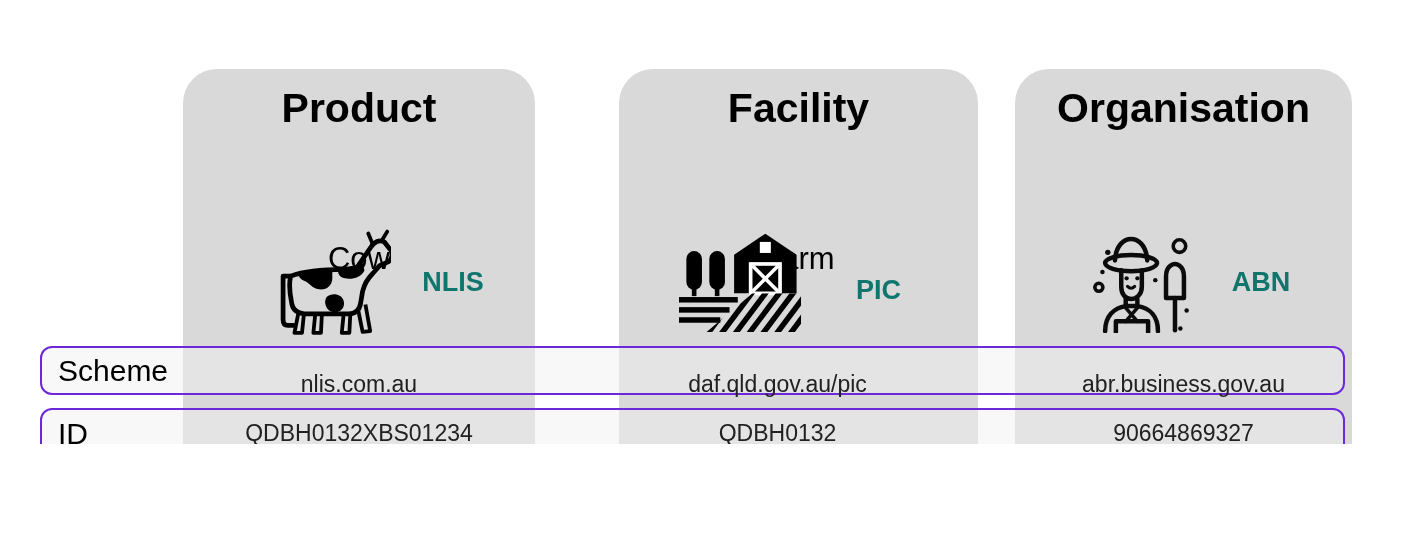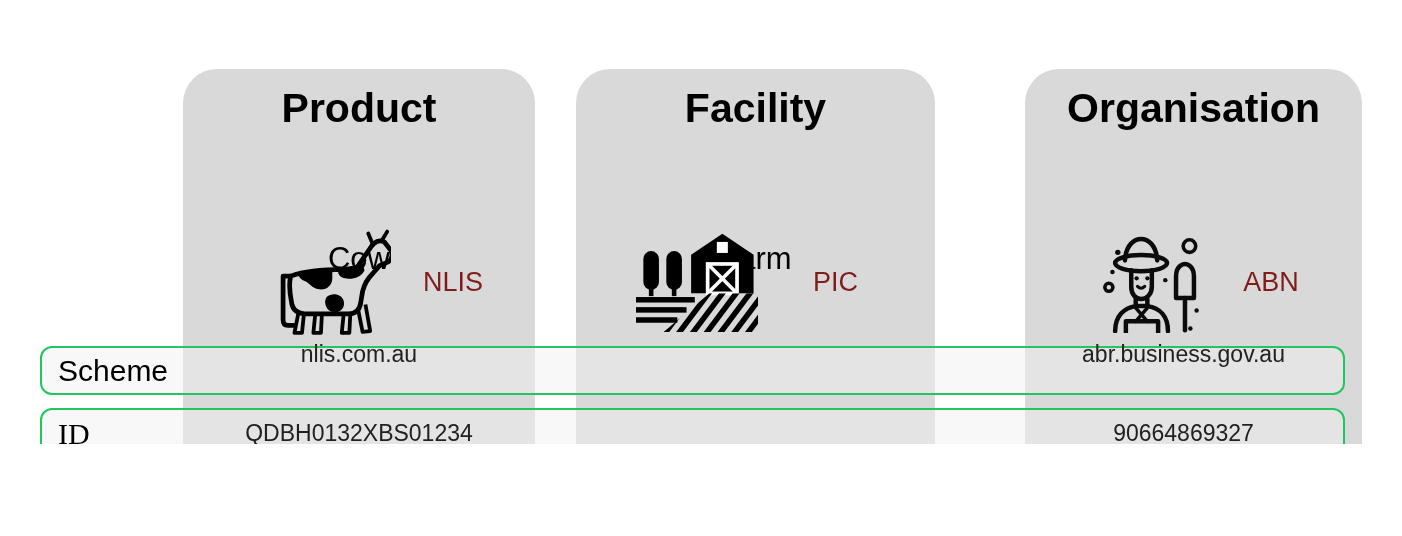--- a/index.html
+++ b/index.html
@@ -16,22 +16,22 @@
   
   .card {
     position: absolute;
     top: 69px;
     height: 431px;
     background: #d9d9d9;
     border-radius: 34px;
     z-index: 1;
   }
   #card-product      { left: 183px;  width: 352px; }
-  #card-facility     { left: 576px;  width: 359px; }
-  #card-organisation { left: 1015px; width: 337px; margin-left: 10px; }
+  #card-facility     { left: 619px;  width: 359px; }
+  #card-organisation { left: 1015px; width: 337px; }
 
   .card-title {
     position: absolute;
     top: 16px; left: 0; right: 0;
     margin: 0;
     text-align: center;
     font-size: 41px;
     font-weight: bold;
     line-height: 46px;
     color: #000;
@@ -46,42 +46,42 @@
   }
   .card-icon { position: absolute; }
   #card-product .card-icon      { left: 66px; top: 152px; }
   #card-facility .card-icon     { left: 60px; top: 160px; }
   #card-organisation .card-icon { left: 74px; top: 152px; }
 
   .scheme-code {
     position: absolute;
     top: 196px;
     font-size: 27px;
-    font-weight: normal;
+    font-weight: bold;
     line-height: 34px;
     text-align: center;
-    color: #7f1d1d;
+    color: #0f766e;
   }
   #card-product .scheme-code      { left: 225px; width: 90px; }
-  #card-facility .scheme-code     { left: 212px; width: 95px; }
+  #card-facility .scheme-code     { left: 212px; width: 95px; margin-top: 8px; }
   #card-organisation .scheme-code { left: 196px; width: 100px; text-align: center; }
 
   
   .band {
     position: absolute;
     left: 40px;
     width: 1305px;
     background: rgba(240,240,240,0.47);
-    border: 2px solid #22c55e;
+    border: 2px solid #6d28d9;
     border-radius: 12px;
     box-sizing: border-box;
     z-index: 5;
   }
   #band-scheme { top: 346px; height: 49px; }
-  #band-id     { top: 408px; height: 51px; font-family: Liberation Serif, serif; }
+  #band-id     { top: 408px; height: 51px; }
 
   .band-label {
     position: absolute;
     left: 16px;
     top: 50%;
     transform: translateY(-50%);
     font-size: 30px;
     color: #000;
     white-space: nowrap;
   }
@@ -90,21 +90,21 @@
   .band-value {
     position: absolute;
     z-index: 6;
     display: flex;
     align-items: center;
     justify-content: center;
     font-size: 23px;
     color: #212121;
     white-space: nowrap;
   }
-  .scheme-value { top: 330px; height: 49px; }
+  .scheme-value { top: 360px; height: 49px; }
   .id-value     { top: 408px; height: 51px; text-align: center; }
   .col-product      { left: 183px;  width: 352px; }
   .col-facility     { left: 598px;  width: 359px; }
   .col-organisation { left: 1015px; width: 337px; }
 
   svg { display: block; }
 </style>
 </head>
 <body>
 
@@ -231,18 +231,20 @@
 
   <div class="band" id="band-scheme">
     <span class="band-label">Scheme</span>
   </div>
 
   <div class="band" id="band-id">
     <span class="band-label">ID</span>
   </div>
 
   <div class="band-value scheme-value col-product">nlis.com.au</div>
+  <div class="band-value scheme-value col-facility">daf.qld.gov.au/pic</div>
   <div class="band-value scheme-value col-organisation">abr.business.gov.au</div>
 
   <div class="band-value id-value col-product">QDBH0132XBS01234</div>
+  <div class="band-value id-value col-facility">QDBH0132</div>
   <div class="band-value id-value col-organisation">90664869327</div>
 
 </div>
 
 </body></html>

